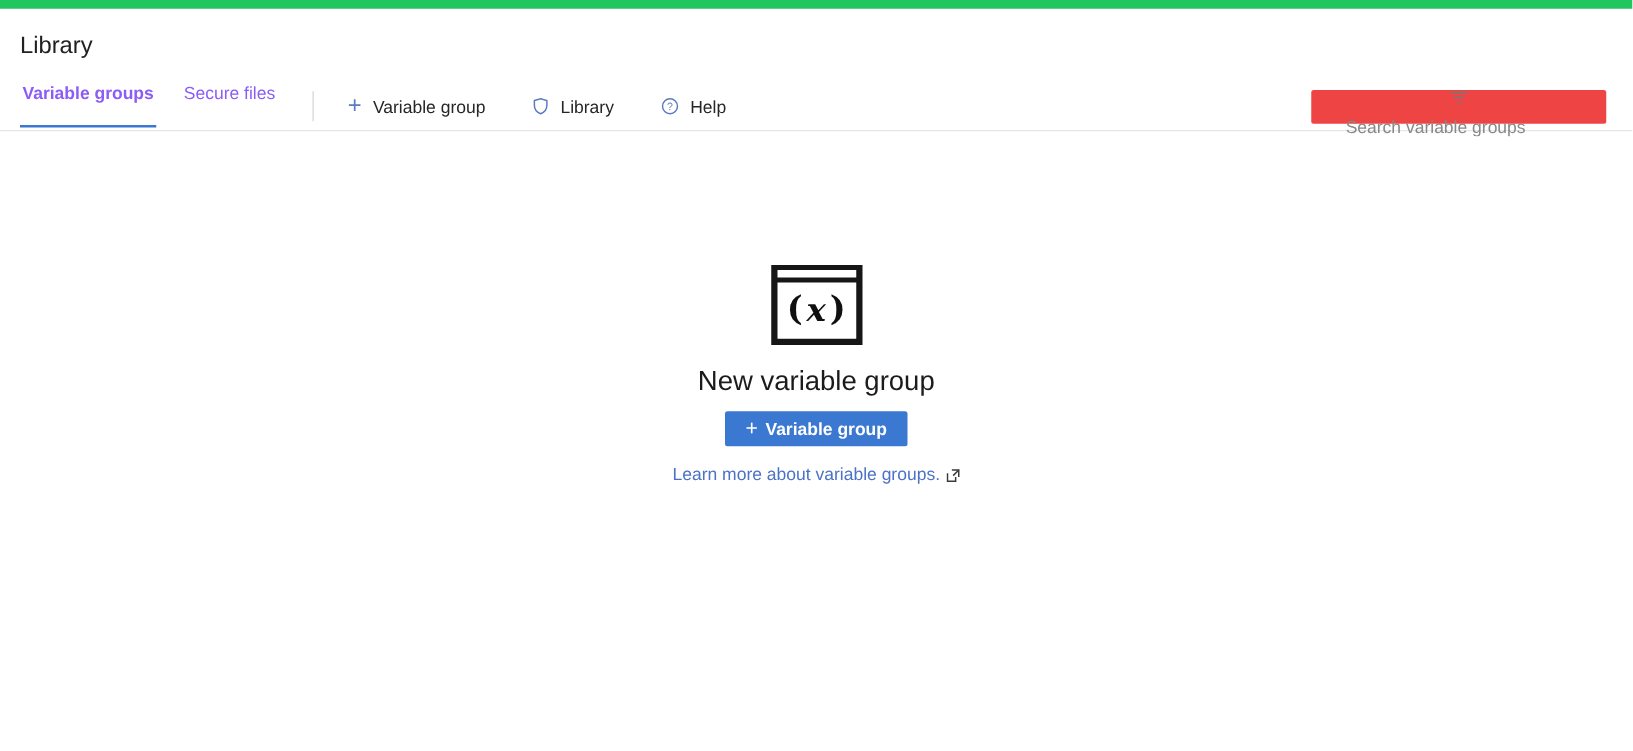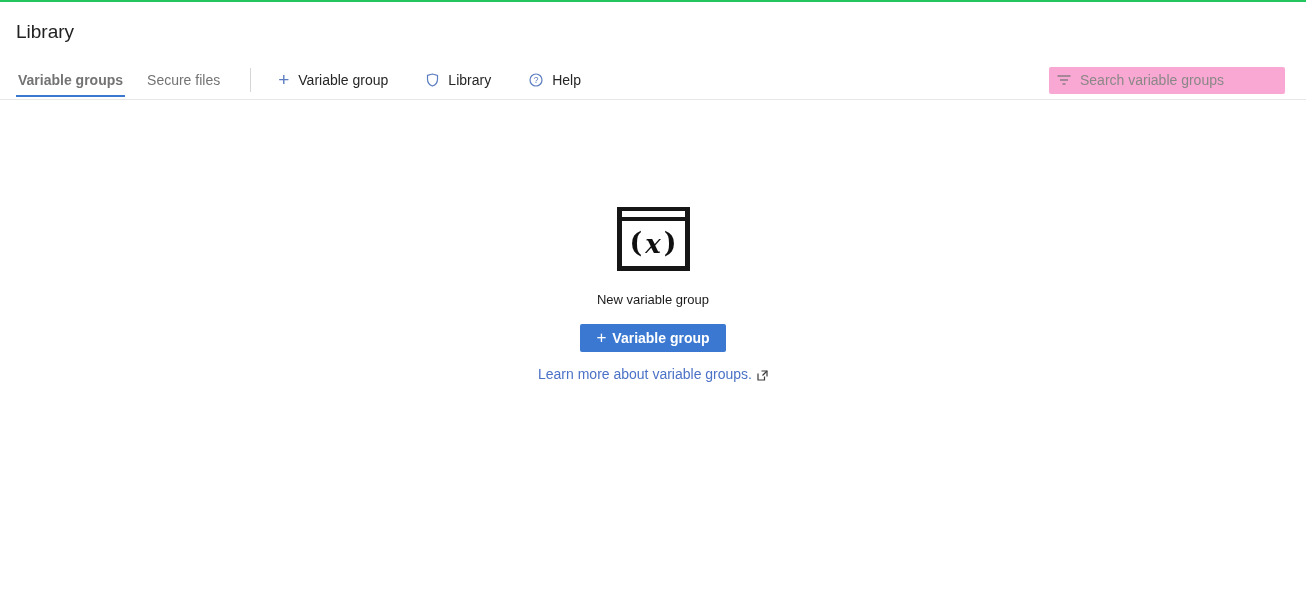--- a/index.html
+++ b/index.html
@@ -9,21 +9,21 @@
     color: #1f1f1f;
     width: 1306px;
     height: 601px;
     overflow: hidden;
   }
   .page {
     position: relative;
     width: 1306px;
     height: 601px;
     background: #fff;
-    border-top: 2px solid #22c55e;
+    border-top: 7px solid #22c55e;
   }
   
   .page-title {
     font-size: 19px;
     font-weight: 400;
     color: #212121;
     margin: 19px 0 0 16px;
     line-height: 22px;
   }
   
@@ -32,23 +32,23 @@
     align-items: stretch;
     height: 39px;
     margin-top: 18px;
     border-bottom: 1px solid #e7e7e7;
     padding-left: 16px;
     padding-right: 21px;
   }
   .tab {
     position: relative;
     display: flex;
-    align-items: center;
-    font-size: 14px;
-    color: #737373;
+    align-items: flex-start;
+    font-size: 14px;
+    color: #8b5cf6;
     padding: 0 2px;
     margin-right: 20px;
     cursor: pointer;
     white-space: nowrap;
   }
   .tab.selected { font-weight: 700; }
   .tab.selected::after {
     content: "";
     position: absolute;
     left: 0; right: 0; bottom: 2px;
@@ -80,26 +80,27 @@
     line-height: 1;
     margin-top: -2px;
   }
   .cmd-icon-svg { display: inline-flex; }
   
   .searchbox {
     margin-left: auto;
     align-self: center;
     width: 236px;
     height: 27px;
-    background: #f9a8d4;
+    background: #ef4444;
     border-radius: 2px;
     display: flex;
     align-items: center;
     padding: 0 8px;
     gap: 9px;
+    flex-direction: column;
   }
   .searchbox input {
     flex: 1;
     border: none;
     outline: none;
     background: transparent;
     font-family: "Liberation Sans", "DejaVu Sans", sans-serif;
     font-size: 14px;
     color: #333;
   }
@@ -136,21 +137,21 @@
     align-items: center;
     justify-content: center;
     font-family: "DejaVu Serif", "Liberation Serif", serif;
     color: #101010;
     line-height: 1;
   }
   .vg-body .paren { font-size: 27px; font-weight: 600; position: relative; top: -1px; }
   .vg-body .var-x { font-size: 26px; font-style: italic; font-weight: 600; margin: 0 3px; }
   .empty-title {
     margin-top: 19px;
-    font-size: 13px;
+    font-size: 22px;
     font-weight: 400;
     color: #1b1b1b;
     line-height: 20px;
   }
   .empty-desc {
     margin-top: 11px;
     font-size: 14px;
     line-height: 17px;
     color: #333333;
   }

